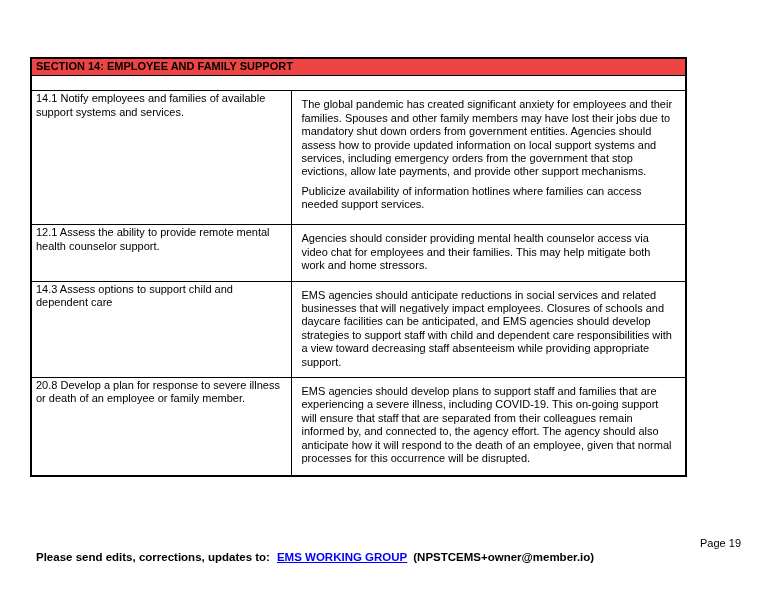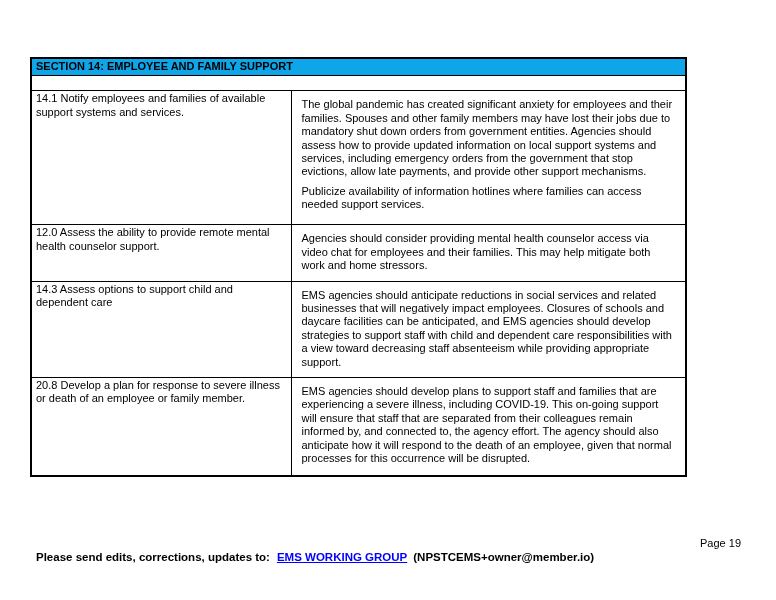--- a/index.html
+++ b/index.html
@@ -26,21 +26,21 @@
     border: 1px solid #000000;
     vertical-align: top;
     font-size: 11px;
     line-height: 13.4px;
     padding: 1px 4px 2px 4px;
     text-align: left;
     overflow: hidden;
   }
   .col-rec { width: 260px; }
   .section-row td {
-    background: #0ea5e9;
+    background: #ef4444;
     font-weight: bold;
     height: 16px;
   }
   .spacer-row td {
     height: 15px;
     background: #ffffff;
   }
   .colhead-row td {
     font-weight: normal;
     height: 15px;
@@ -91,21 +91,21 @@
         <td colspan="2"></td>
       </tr>
       <tr class="row-141">
         <td>14.1 Notify employees and families of available support systems and services.</td>
         <td>
           <div class="disc-para">The global pandemic has created significant anxiety for employees and their families.  Spouses and other family members may have lost their jobs due to mandatory shut down orders from government entities. Agencies should assess how to provide updated information on local support systems and services, including emergency orders from the government that stop evictions, allow late payments, and provide other support mechanisms.</div>
           <div class="disc-para">Publicize availability of information hotlines where families can access needed support services.</div>
         </td>
       </tr>
       <tr class="row-142">
-        <td>12.0 Assess the ability to provide remote mental health counselor support.</td>
+        <td>12.1 Assess the ability to provide remote mental health counselor support.</td>
         <td>
           <div class="disc-para">Agencies should consider providing mental health counselor access via video chat for employees and their families. This may help mitigate both work and home stressors.</div>
         </td>
       </tr>
       <tr class="row-143">
         <td>14.3 Assess options to support child and dependent care</td>
         <td>
           <div class="disc-para">EMS agencies should anticipate reductions in social services and related businesses that will negatively impact employees. Closures of schools and daycare facilities can be anticipated, and EMS agencies should develop strategies to support staff with child and dependent care responsibilities with a view toward decreasing staff absenteeism while providing appropriate support.</div>
         </td>
       </tr>

